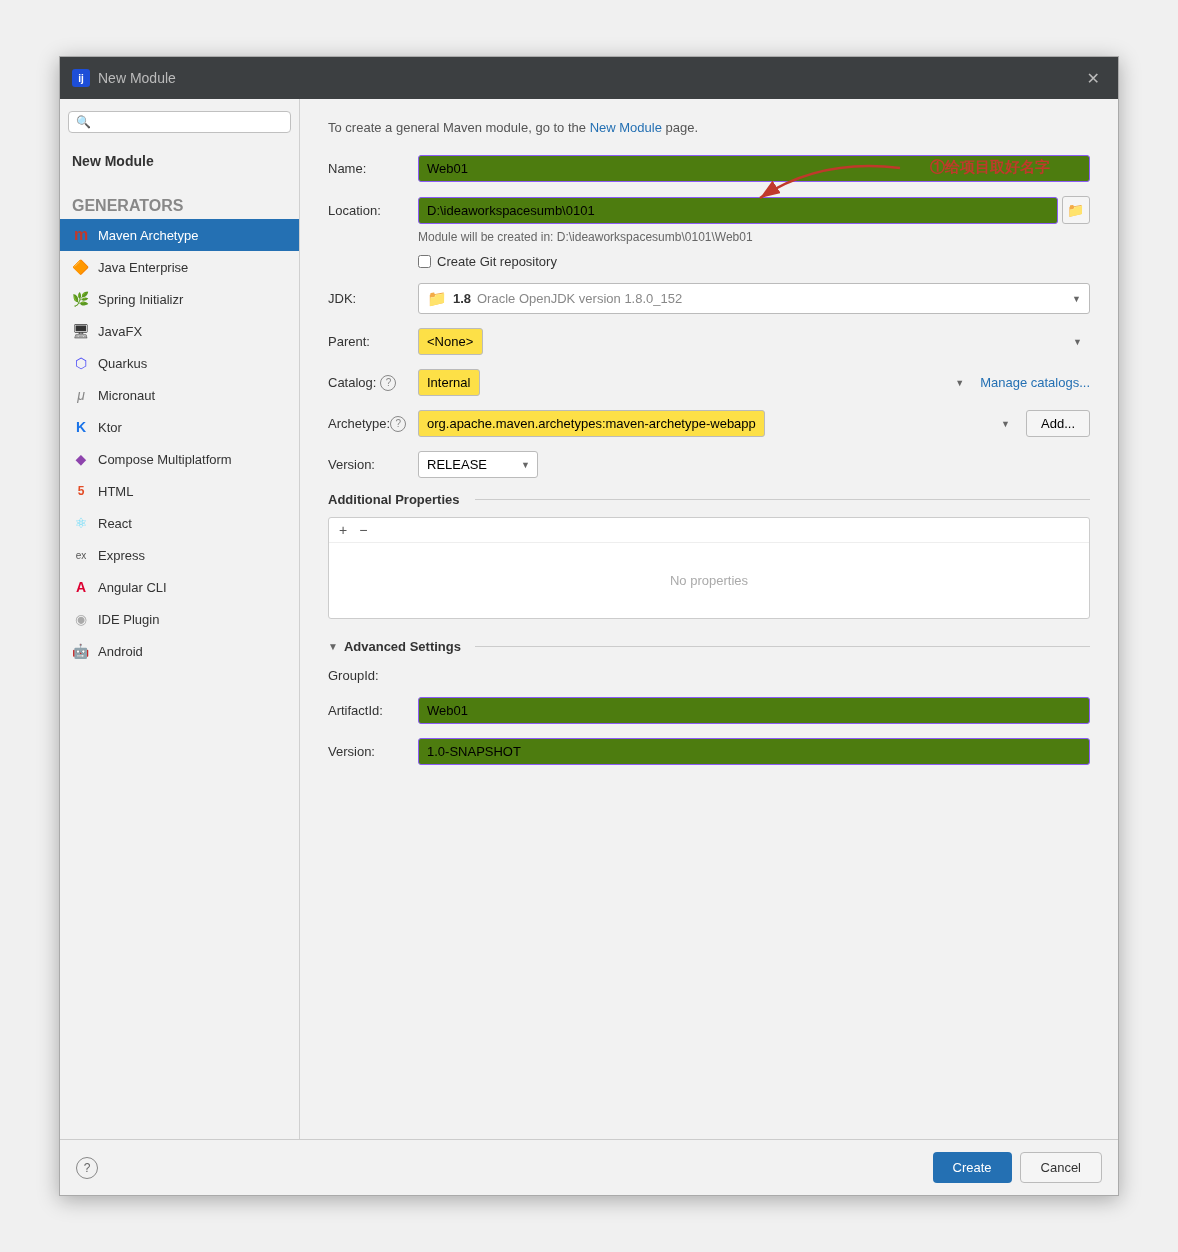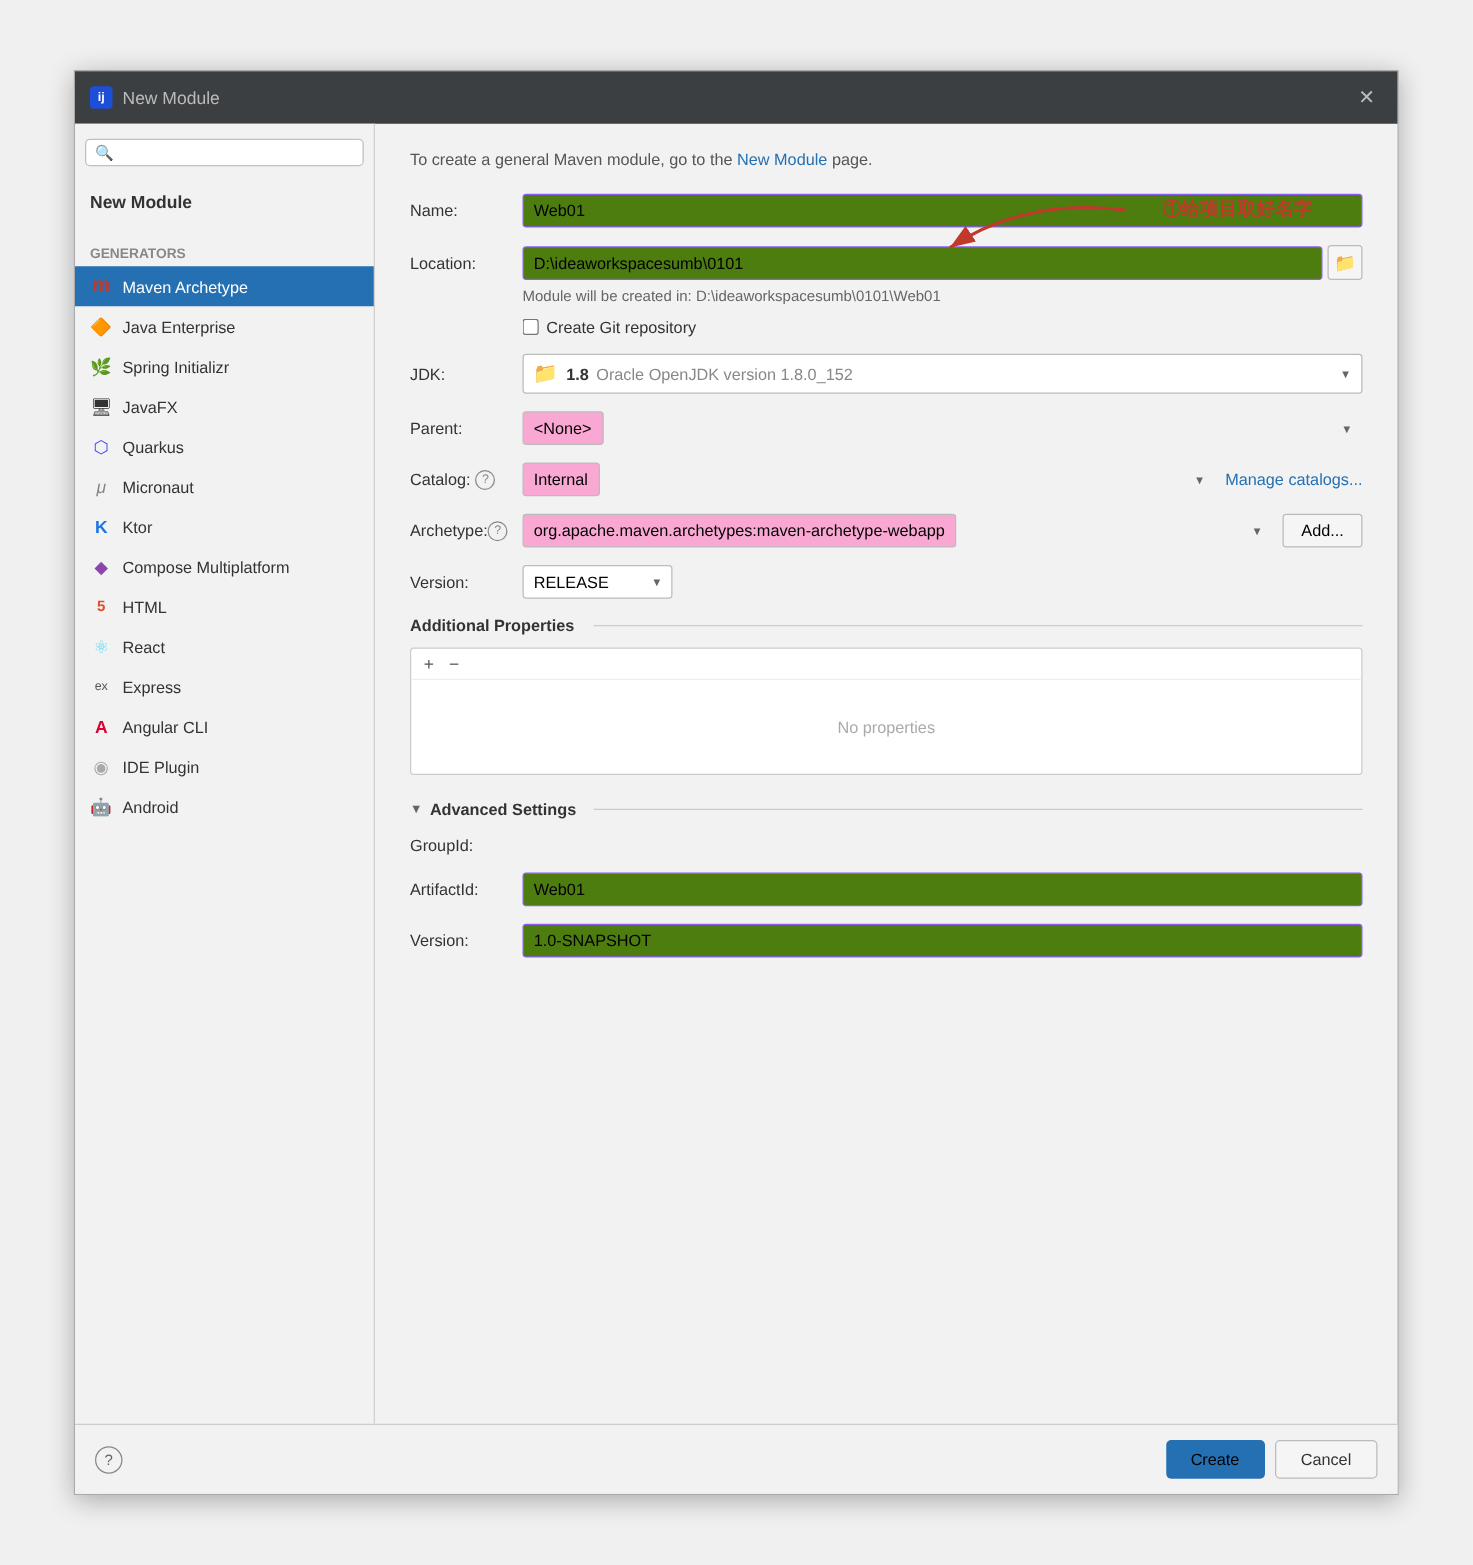--- a/index.html
+++ b/index.html
@@ -85,21 +85,21 @@
       width: 100%;
       font-size: 12px;
       background: transparent;
     }
     .search-icon-svg {
       color: #888;
       font-size: 12px;
     }
     .sidebar-title {
       padding: 6px 12px 4px 12px;
-      font-size: 11px;
+      font-size: 16px;
       color: #888;
       font-weight: 600;
       text-transform: uppercase;
     }
     .sidebar-item {
       display: flex;
       align-items: center;
       gap: 8px;
       padding: 7px 12px;
       cursor: pointer;
@@ -197,21 +197,21 @@
       font-size: 13px;
       color: #333;
       cursor: pointer;
     }
     .dropdown {
       flex: 1;
       padding: 5px 8px;
       border: 1px solid #bbb;
       border-radius: 3px;
       font-size: 13px;
-      background: #f9a8d4;
+      background: #fde047;
       outline: none;
       cursor: pointer;
       appearance: none;
       -webkit-appearance: none;
     }
     .dropdown-wrapper {
       flex: 1;
       position: relative;
     }
     .dropdown-wrapper::after {
@@ -404,21 +404,21 @@
       color: #666;
       cursor: pointer;
     }
     .footer-right {
       display: flex;
       gap: 8px;
     }
     .btn-create {
       padding: 7px 20px;
       background: #2470b3;
-      color: #000000;
+      color: #ffffff;
       border: none;
       border-radius: 4px;
       font-size: 13px;
       cursor: pointer;
     }
     .btn-cancel {
       padding: 7px 20px;
       background: #f5f5f5;
       color: #333;
       border: 1px solid #bbb;

